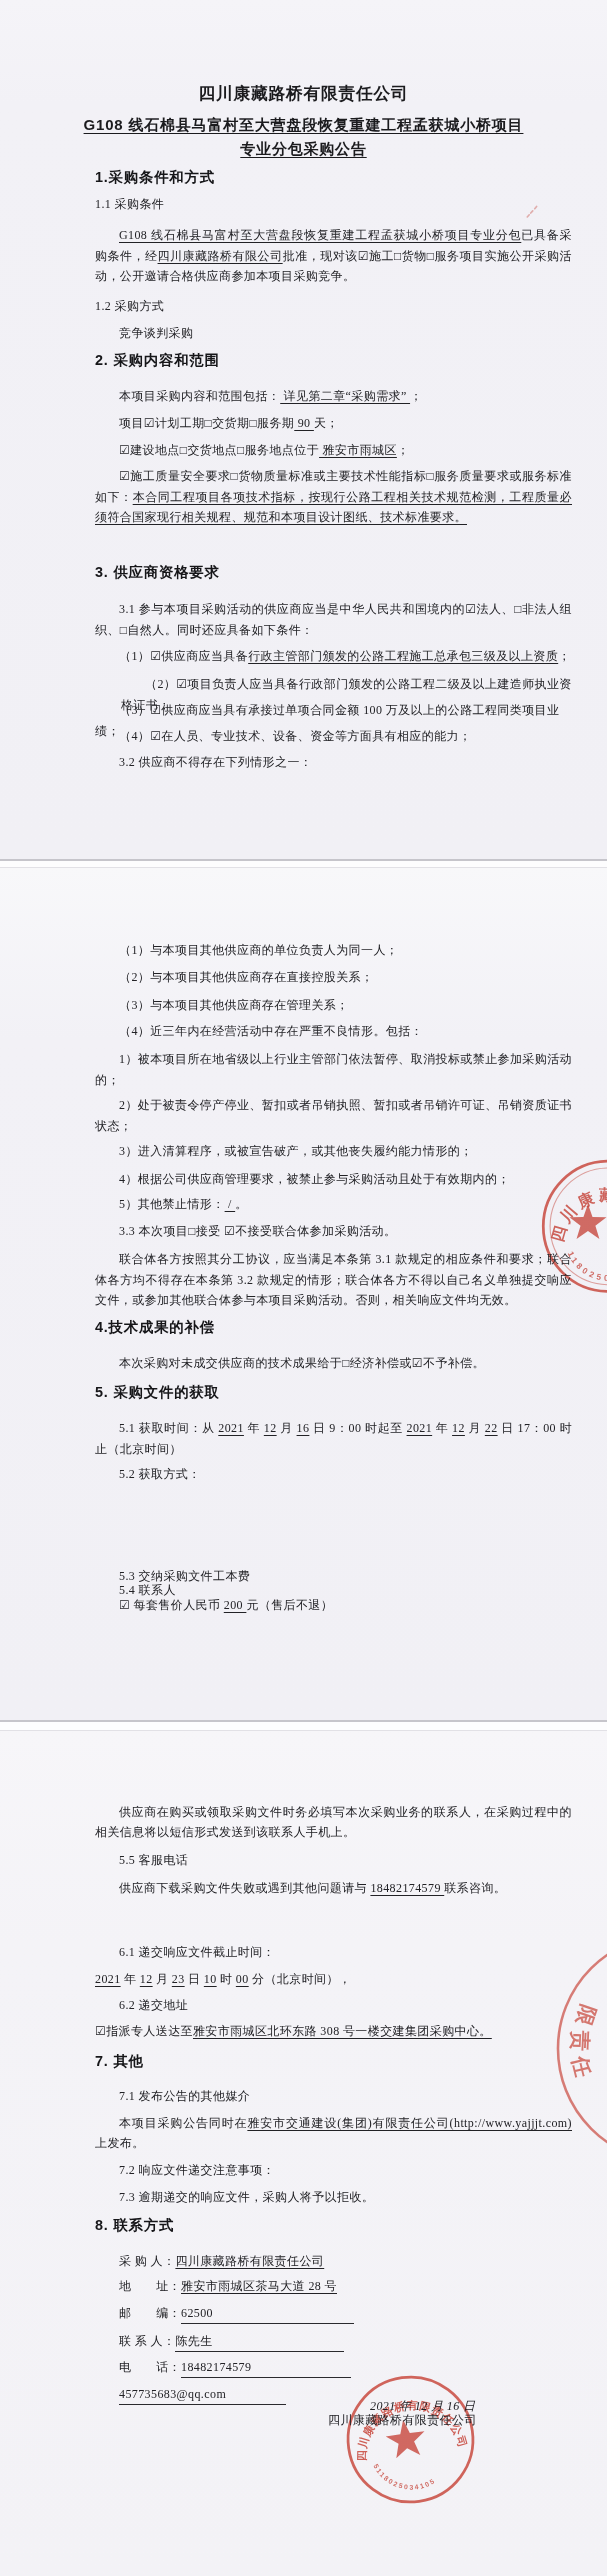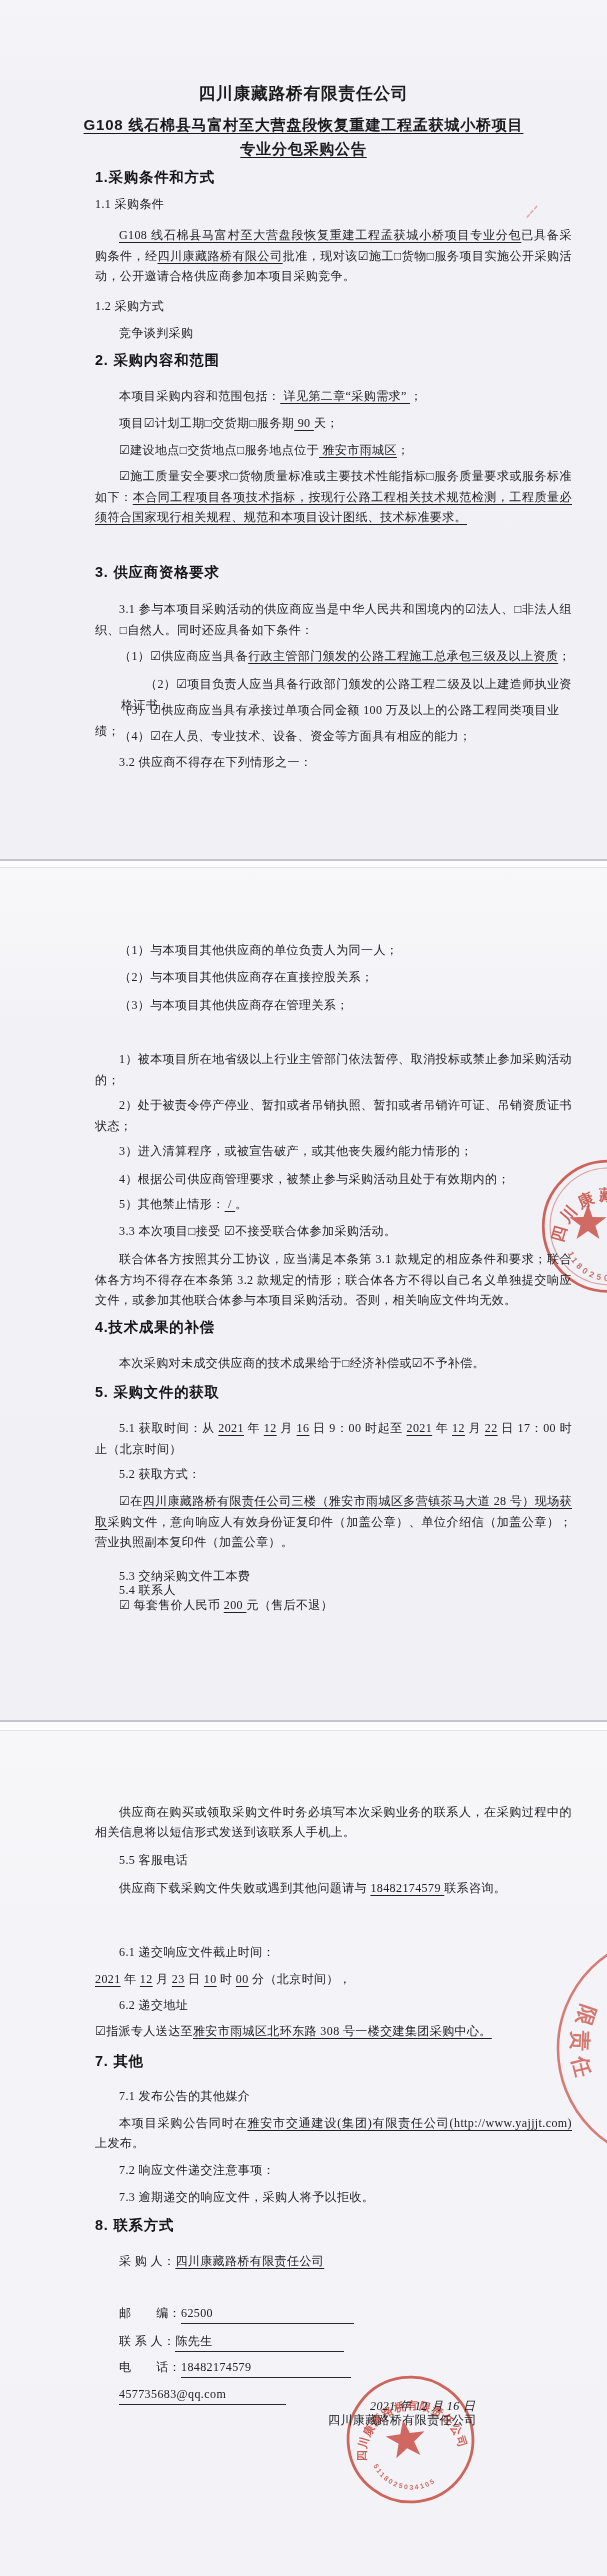--- a/index.html
+++ b/index.html
@@ -72,33 +72,33 @@
       <text font-size="21" letter-spacing="5" fill="#cc3527" opacity=".85">
         <textPath href="#p2t" startOffset="2%">四川康藏路桥有</textPath>
       </text>
       <text font-size="11" letter-spacing="4.5" fill="#cc3527" opacity=".8">
         <textPath href="#p2b" startOffset="12%">1180250341</textPath>
       </text>
     </svg>
   <div class="blk indent" style="top: 72px;"><span>（1）与本项目其他供应商的单位负责人为同一人；</span></div>
       <div class="blk indent" style="top: 99px;"><span>（2）与本项目其他供应商存在直接控股关系；</span></div>
       <div class="blk indent" style="top: 127px;"><span>（3）与本项目其他供应商存在管理关系；</span></div>
+      <div class="blk indent" style="top: 153px;"><span>（4）近三年内在经营活动中存在严重不良情形。包括：</span></div>
       <div class="blk justify indent" style="top: 181px;"><span>1）被本项目所在地省级以上行业主管部门依法暂停、取消投标或禁止参加采购活动的；</span></div>
       <div class="blk justify indent" style="top: 227px;"><span>2）处于被责令停产停业、暂扣或者吊销执照、暂扣或者吊销许可证、吊销资质证书状态；</span></div>
       <div class="blk indent" style="top: 273px;"><span>3）进入清算程序，或被宣告破产，或其他丧失履约能力情形的；</span></div>
       <div class="blk indent" style="top: 301px;"><span>4）根据公司供应商管理要求，被禁止参与采购活动且处于有效期内的；</span></div>
       <div class="blk indent" style="top: 326px;"><span>5）其他禁止情形：</span><span class="u"> / </span><span>。</span></div>
       <div class="blk indent" style="top: 353px;"><span>3.3 本次项目□接受 ☑不接受联合体参加采购活动。</span></div>
       <div class="blk justify indent" style="top: 381px;"><span>联合体各方按照其分工协议，应当满足本条第 3.1 款规定的相应条件和要求；联合体各方均不得存在本条第 3.2 款规定的情形；联合体各方不得以自己名义单独提交响应文件，或参加其他联合体参与本项目采购活动。否则，相关响应文件均无效。</span></div>
       <div class="blk h" style="top: 449px;"><span>4.技术成果的补偿</span></div>
       <div class="blk indent" style="top: 485px;"><span>本次采购对未成交供应商的技术成果给于□经济补偿或☑不予补偿。</span></div>
       <div class="blk h" style="top: 514px;"><span>5. 采购文件的获取</span></div>
       <div class="blk justify indent" style="top: 550px;"><span>5.1 获取时间：从 </span><span class="u">2021</span><span> 年 </span><span class="u">12</span><span> 月 </span><span class="u">16</span><span> 日 9：00 时起至 </span><span class="u">2021</span><span> 年 </span><span class="u">12</span><span> 月 </span><span class="u">22</span><span> 日 17：00 时止（北京时间）</span></div>
       <div class="blk indent" style="top: 596px;"><span>5.2 获取方式：</span></div>
-      <div class="blk justify indent" style="top: 623px;"><span>☑在</span><span class="u">四川康藏路桥有限责任公司三楼（雅安市雨城区多营镇茶马大道 28 号）现场获取</span><span>采购文件，意向响应人有效身份证复印件（加盖公章）、单位介绍信（加盖公章）； 营业执照副本复印件（加盖公章）。</span></div>
       <div class="blk indent" style="top: 698px;"><span>5.3 交纳采购文件工本费</span></div>
       <div class="blk indent" style="top: 727px;"><span>☑ 每套售价人民币 </span><span class="u">200 </span><span>元（售后不退）</span></div>
       <div class="blk indent" style="top: 712px;"><span>5.4 联系人</span></div>
     </div>
   <div class="gap" id="gap-2"></div>
 
   <div class="page" id="page-3">
 
     <svg class="stamp" style="left:486px;top:190px" width="197" height="258" viewBox="0 0 260 340">
       <defs>
@@ -135,20 +135,21 @@
       <div class="blk" style="top: 238px;"><span class="u">2021</span><span> 年 </span><span class="u">12</span><span> 月 </span><span class="u">23</span><span> 日 </span><span class="u">10</span><span> 时 </span><span class="u">00</span><span> 分（北京时间），</span></div>
       <div class="blk indent" style="top: 264px;"><span>6.2 递交地址</span></div>
       <div class="blk" style="top: 290px;"><span>☑指派专人送达至</span><span class="u">雅安市雨城区北环东路 308 号一楼交建集团采购中心。</span></div>
       <div class="blk h" style="top: 320px;"><span>7. 其他</span></div>
       <div class="blk indent" style="top: 355px;"><span>7.1 发布公告的其他媒介</span></div>
       <div class="blk justify indent" style="top: 382px;"><span>本项目采购公告同时在</span><span class="u">雅安市交通建设(集团)有限责任公司(http://www.yajjjt.com)</span><span>上发布。</span></div>
       <div class="blk indent" style="top: 429px;"><span>7.2 响应文件递交注意事项：</span></div>
       <div class="blk indent" style="top: 456px;"><span>7.3 逾期递交的响应文件，采购人将予以拒收。</span></div>
       <div class="blk h" style="top: 484px;"><span>8. 联系方式</span></div>
       <div class="blk indent" style="top: 520px;"><span>采 购 人：</span><span class="u">四川康藏路桥有限责任公司</span></div>
+      <div class="blk indent" style="top: 545px;"><span>地　　址：</span><span class="u">雅安市雨城区茶马大道 28 号</span></div>
       <div class="blk indent" style="top: 572px;"><span>邮　　编：</span><span class="uw" style="min-width: 173px;"> 62500</span></div>
       <div class="blk indent" style="top: 600px;"><span>联 系 人：</span><span class="uw" style="min-width: 169px;"> 陈先生</span></div>
       <div class="blk indent" style="top: 626px;"><span>电　　话：</span><span class="uw" style="min-width: 170px;">18482174579</span></div>
       <div class="blk indent" style="top: 653px;"><span class="uw" style="min-width: 167px;"> 457735683@qq.com</span></div>
       <div class="blk sig" style="top: 679px;"><span>四川康藏路桥有限责任公司</span></div>
       <div class="blk sig2" style="top: 665px; font-style: italic;"><span>2021 年 12 月 16 日</span></div>
     </div>
 
 </div>
 

